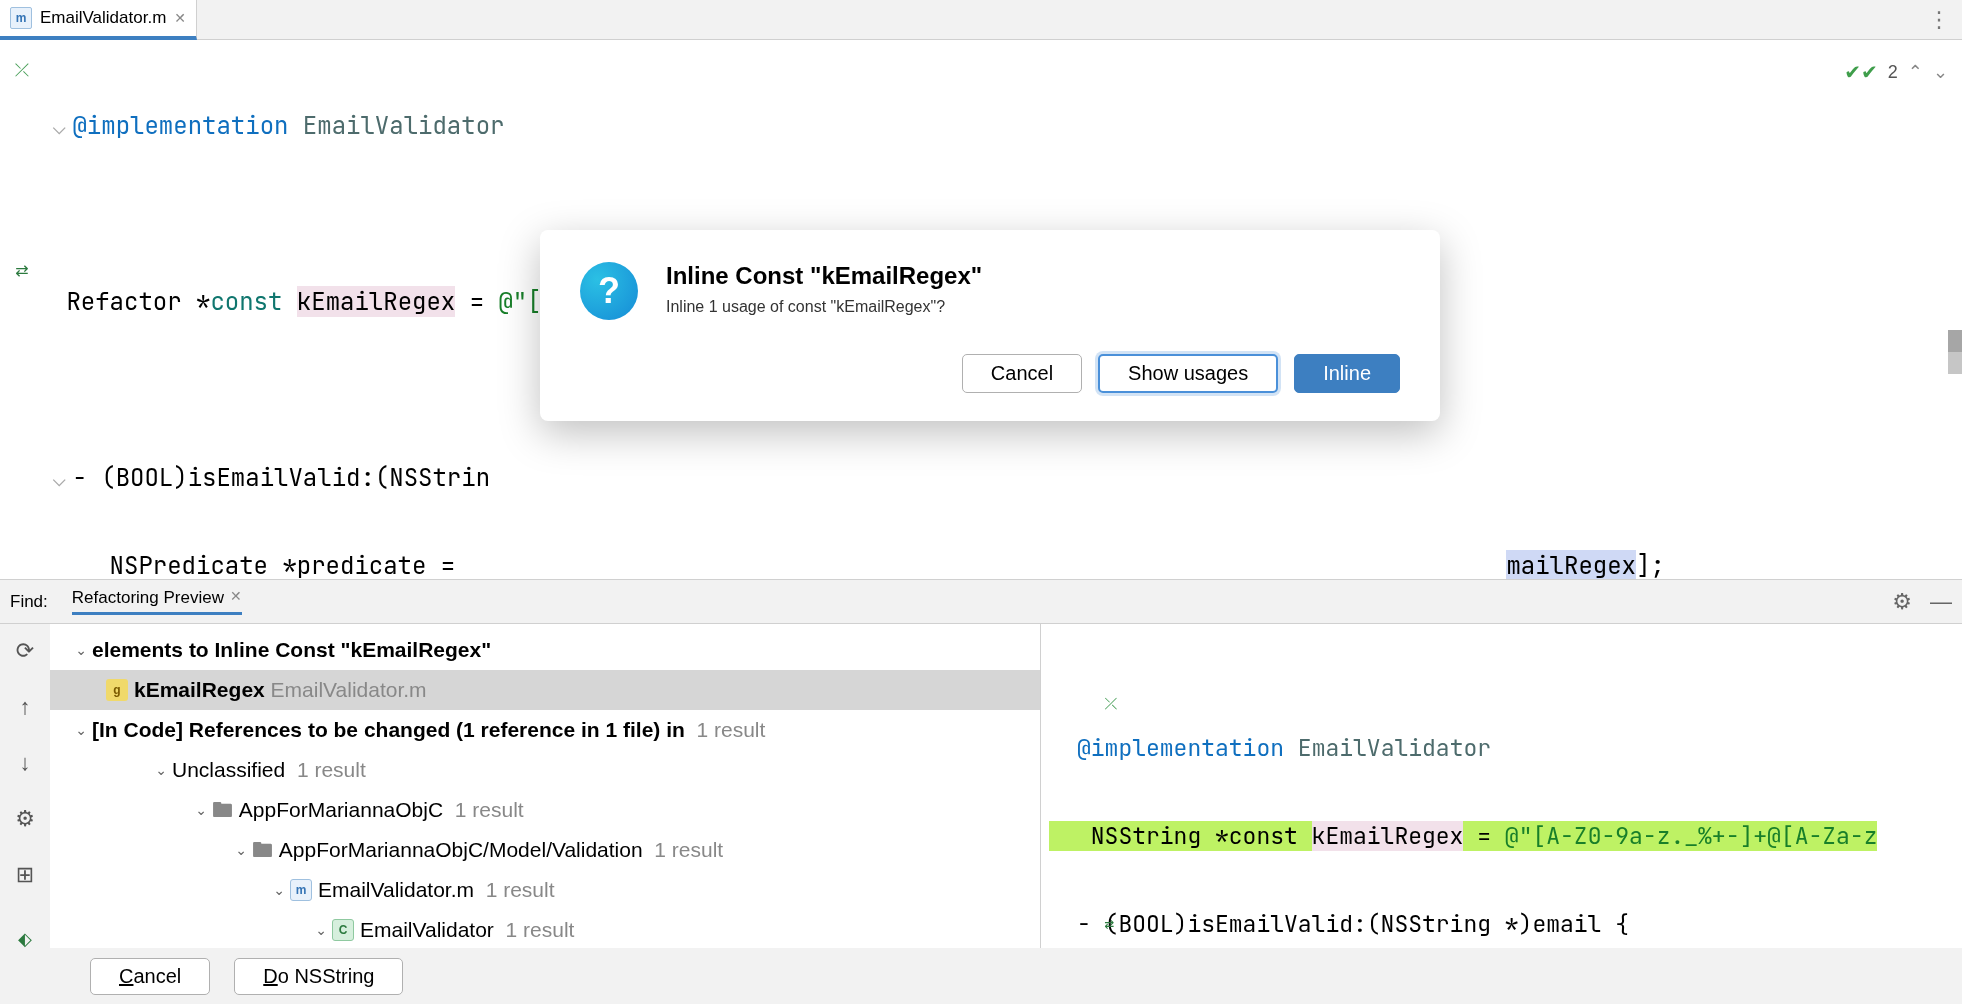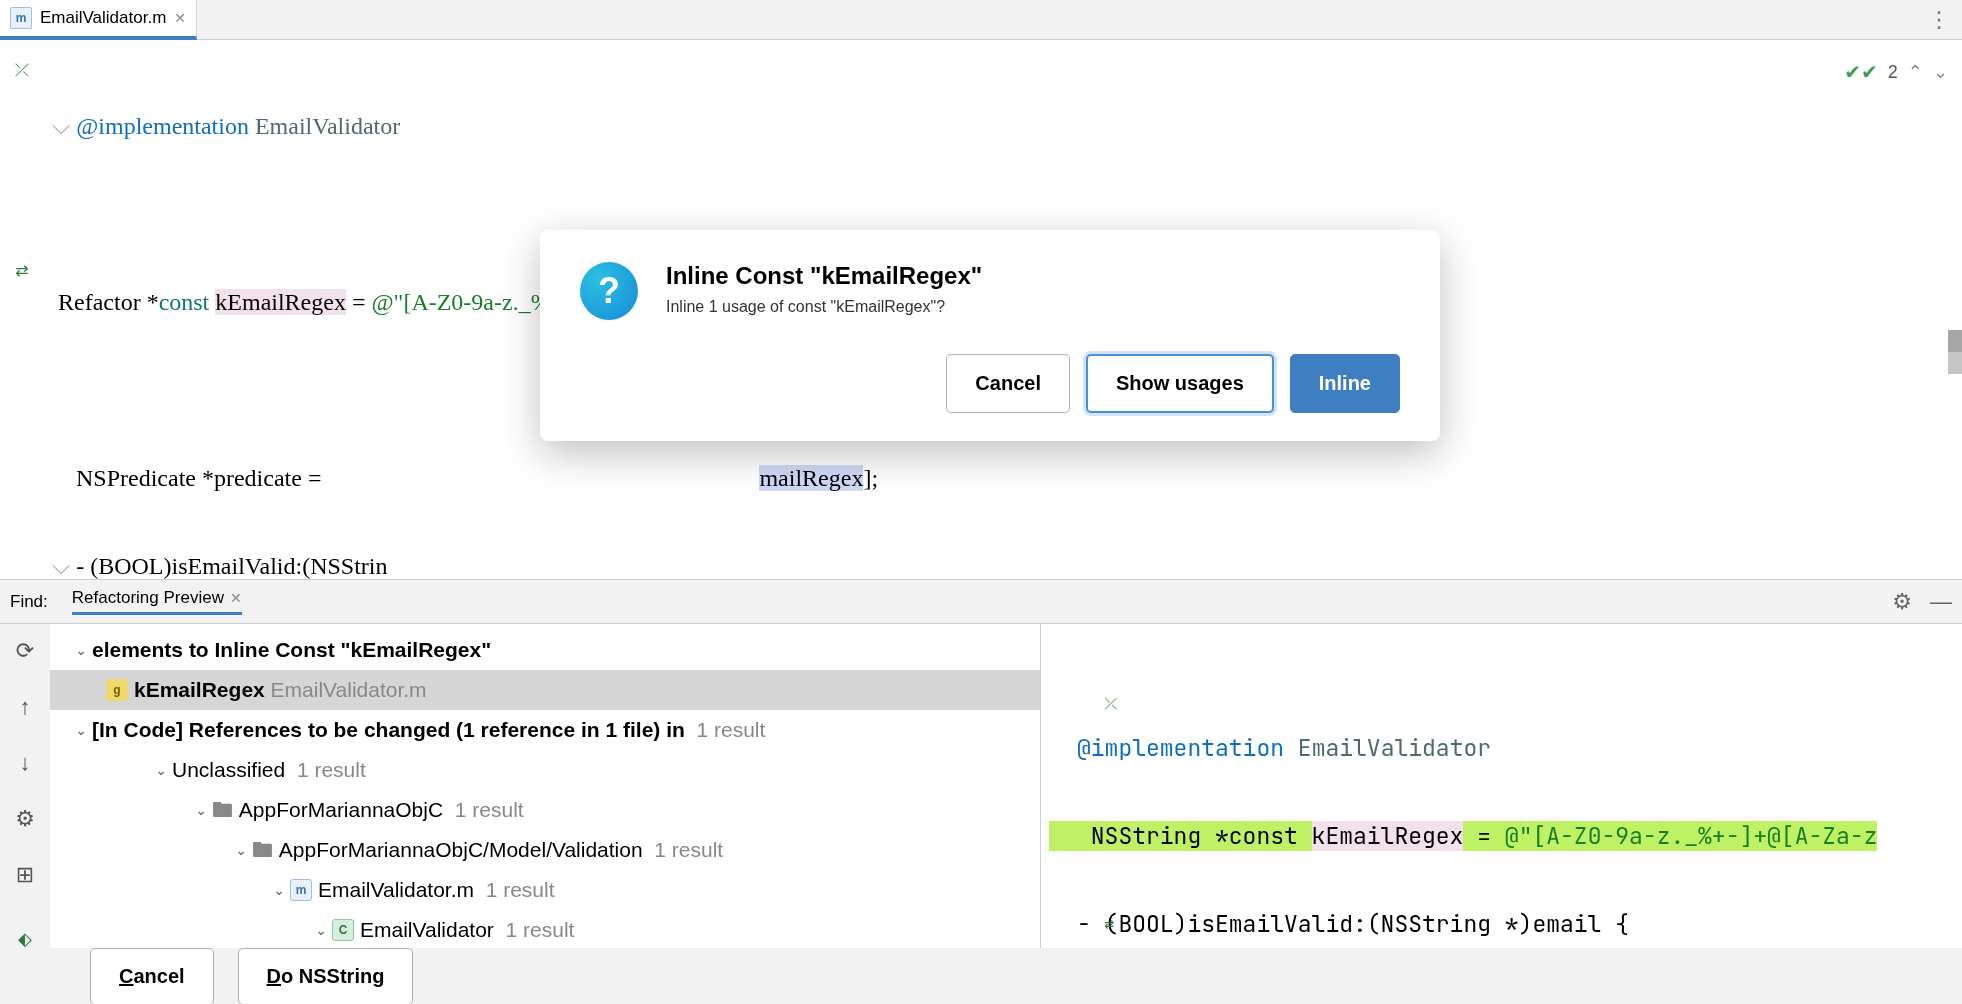--- a/index.html
+++ b/index.html
@@ -55,21 +55,21 @@
 }
 .gutter-icon { font-size: 18px; color: #888; }
 .codebox {
   flex: 1; position: relative;
   font-family: "JetBrains Mono", "Menlo", "Consolas", monospace;
   font-size: 24px; line-height: 44px;
   padding: 20px 0 0 8px;
   white-space: pre;
   overflow: hidden;
 }
-.code-line { display: block; font-family: Liberation Serif, serif; }
+.code-line { display: block; }
 .fold { color: #aaa; padding-right: 6px; }
 .kw-impl { color: #0f6fbf; }
 .typ { color: #0f766e; }
 .ident { color: #4d6b6c; }
 .hl-regex { background: #f2e1ea; }
 .str { color: #187f29; }
 .sel { background: #cfd9f5; }
 .code-right {
   position: absolute; top: 20px; right: 14px;
   display: flex; align-items: center; gap: 10px;
@@ -101,34 +101,34 @@
   display: flex; align-items: center; justify-content: center;
   color: #fff; font-size: 36px; font-weight: bold;
   flex-shrink: 0;
 }
 .dialog-text h3 { font-size: 24px; font-weight: bold; margin-bottom: 8px; }
 .dialog-text p { font-size: 16px; color: #333; }
 .dialog-actions {
   display: flex; gap: 16px; justify-content: flex-end; margin-top: 34px;
 }
 .btn {
-  padding: 16px 28px; font-size: 20px;
+  padding: 6px 28px; font-size: 20px;
   border: 1px solid #b0b0b0; border-radius: 5px;
-  background: #fff; cursor: pointer; font-weight: bold;
+  background: #fff; cursor: pointer;
 }
 .btn.focus { border: 2px solid #4a90d9; box-shadow: 0 0 0 3px rgba(74,144,217,0.25); }
 .btn.primary { background: #3d7fc1; color: #fff; border: 1px solid #3d7fc1; }
 
 .find-bar {
   height: 44px; background: #f2f2f2;
   border-bottom: 1px solid #d0d0d0;
   display: flex; align-items: center; padding: 0 10px; gap: 24px;
 }
 .find-tab {
-  display: flex; align-items: center; gap: 6px;
+  display: flex; gap: 6px;
   border-bottom: 3px solid #3d7fc1; padding-bottom: 4px;
 }
 .find-actions { margin-left: auto; display: flex; gap: 18px; color: #666; font-size: 22px; }
 
 .bottom-pane { display: flex; height: 340px; }
 .left-toolbar {
   width: 50px; background: #f2f2f2;
   display: flex; flex-direction: column; align-items: center;
   padding-top: 14px; gap: 30px;
 }
@@ -203,22 +203,22 @@
 <div class="editor-area">
   <div class="gutter-col">
     <span class="gutter-icon" style="color:#4aa05a;">⤫</span>
     <span class="gutter-icon swap" style="margin-top:-100px;">⇄</span>
   </div>
   <div class="codebox">
 <span class="code-line"><span class="fold">⌵</span><span class="kw-impl">@implementation</span> <span class="ident">EmailValidator</span></span>
 <span class="code-line"> </span>
 <span class="code-line"> <span>Refactor </span><span>*</span><span class="typ">const </span><span class="hl-regex">kEmailRegex</span><span> = </span><span class="str">@"[A-Z0-9a-z._%+-]+@[A-Za-z0-9.-]+\\.[A-Za-z]{2,4}"</span><span>;</span></span>
 <span class="code-line"> </span>
+<span class="code-line"><span class="fold">⌵</span><span>- (BOOL)isEmailValid:(NSStrin</span></span>
 <span class="code-line"><span>    NSPredicate *predicate = </span>                                                                        <span class="sel">mailRegex</span><span>];</span></span>
-<span class="code-line"><span class="fold">⌵</span><span>- (BOOL)isEmailValid:(NSStrin</span></span>
 
 
 
 
   </div>
   <div class="code-right">
     <span class="checks">✔✔</span>
     <span class="badge-num">2</span>
     <span class="chev">⌃</span>
     <span class="chev">⌄</span>

